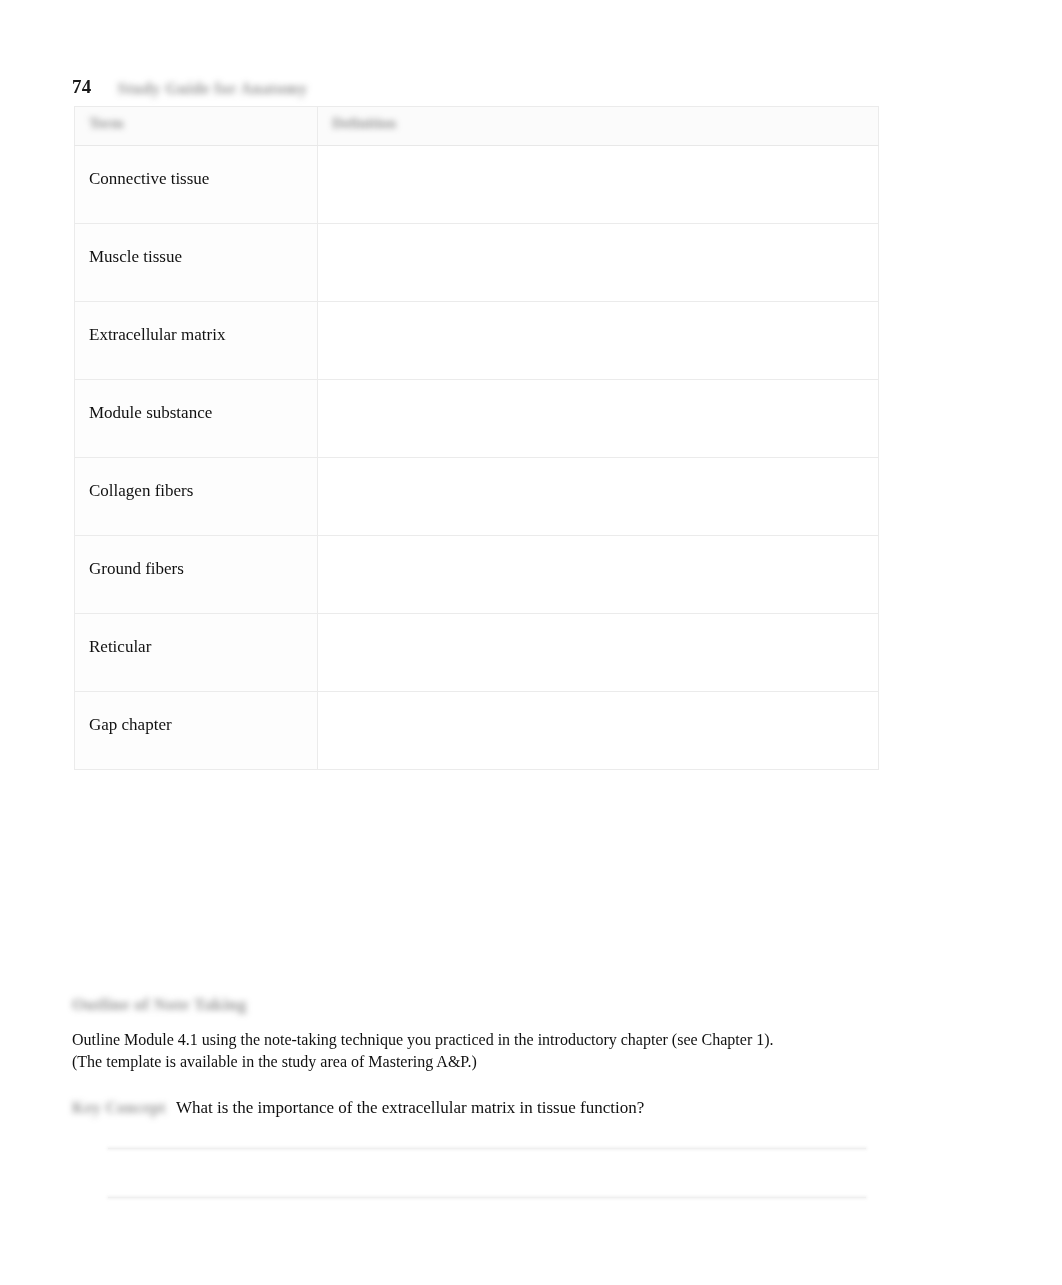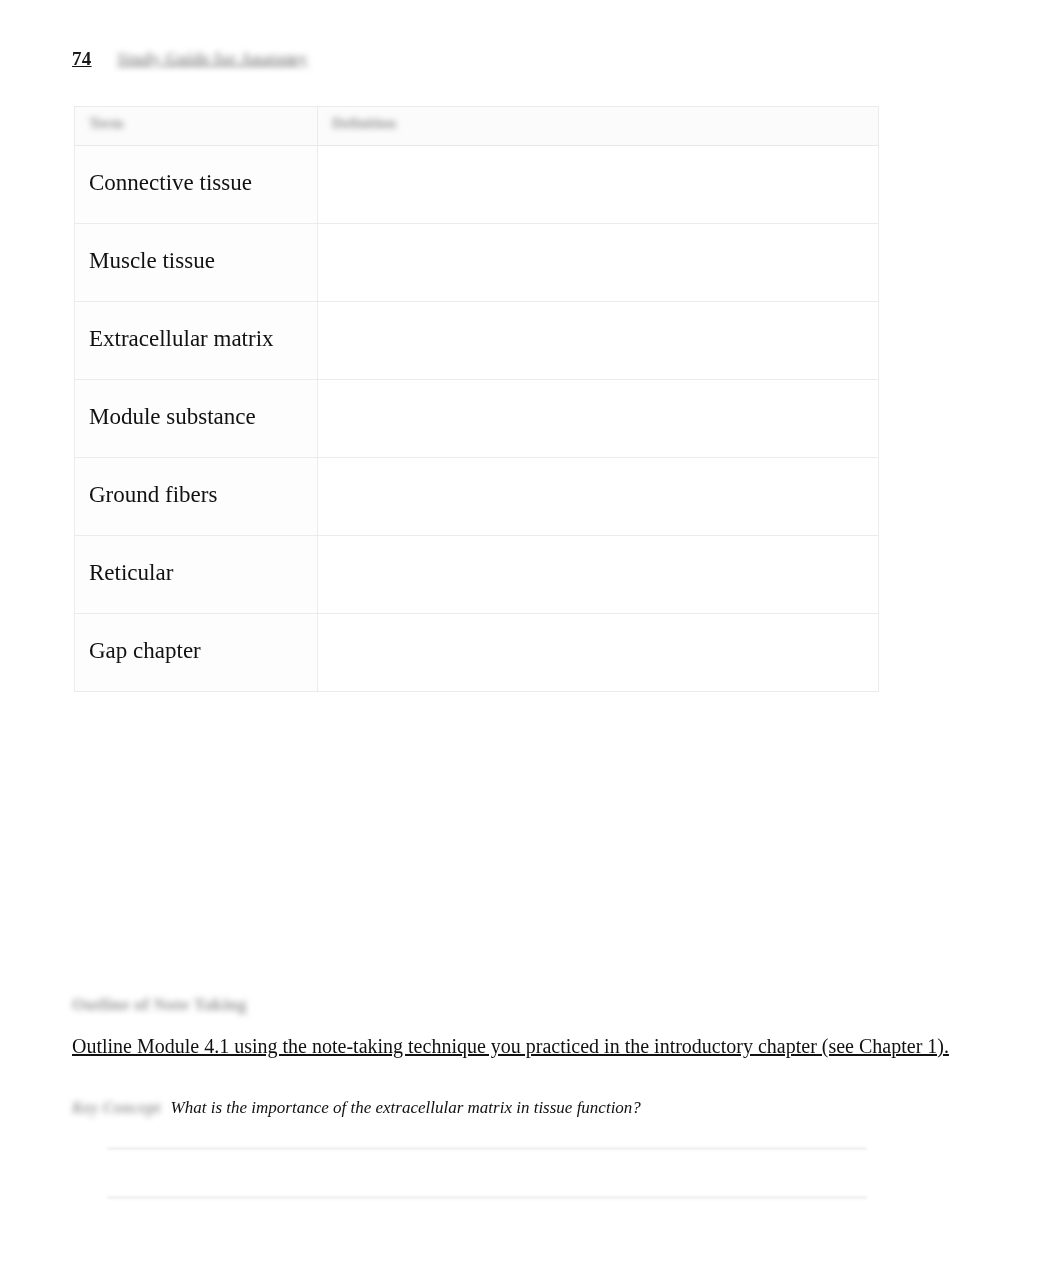--- a/index.html
+++ b/index.html
@@ -13,26 +13,25 @@
     position: relative;
     font-family: "Liberation Serif", "DejaVu Serif", serif;
     color: #111111;
     overflow: hidden;
   }
 
   
   #page-header {
     position: absolute;
     left: 72px;
-    top: 44px;
+    top: 68px;
     height: 30px;
     display: flex;
-    align-items: center;
+    align-items: flex-end;
     gap: 26px;
-    text-decoration: underline;
   }
   #page-number {
     font-size: 19px;
     font-weight: bold;
     color: #1a1a1a;
     letter-spacing: .3px;
   }
   
   .smudge {
     color: rgba(60,60,60,0.55);
@@ -80,21 +79,21 @@
   }
   table.vocab tbody td {
     height: 77px;
     background: #ffffff;
   }
   table.vocab tbody tr td.term {
     background: #fdfdfd;
   }
   .term-inner {
     padding: 23px 0 0 14px;
-    font-size: 23px;
+    font-size: 17px;
     line-height: 1.2;
     white-space: nowrap;
   }
   .def-inner {
     height: 100%;
   }
   
   table.vocab tbody tr { position: relative; }
 
   
@@ -104,39 +103,37 @@
     top: 995px;
     width: 830px;
   }
   #notetaking-heading {
     font-size: 17px;
     font-weight: bold;
     letter-spacing: .4px;
     height: 24px;
   }
   #notetaking-body {
-    margin-top: 16px;
-    font-size: 20px;
+    margin-top: 10px;
+    font-size: 16px;
     line-height: 22px;
-    text-decoration: underline;
   }
   #notetaking-body div { white-space: nowrap; }
 
   
   #keyconcept-section {
     position: absolute;
     left: 70px;
     top: 1098px;
     width: 860px;
   }
   #keyconcept-row {
     display: flex;
     align-items: center;
     gap: 10px;
-    font-style: italic;
   }
   #keyconcept-label {
     font-size: 16px;
     font-weight: bold;
     letter-spacing: .5px;
     padding-left: 2px;
   }
   #keyconcept-question {
     font-size: 17px;
     white-space: nowrap;
@@ -207,20 +204,28 @@
         <tr>
           <td class="term">
             <div class="term-inner">Module substance</div>
           </td>
           <td class="definition">
             <div class="def-inner"></div>
           </td>
         </tr>
         <tr>
           <td class="term">
+            <div class="term-inner">Collagen fibers</div>
+          </td>
+          <td class="definition">
+            <div class="def-inner"></div>
+          </td>
+        </tr>
+        <tr>
+          <td class="term">
             <div class="term-inner">Ground fibers</div>
           </td>
           <td class="definition">
             <div class="def-inner"></div>
           </td>
         </tr>
         <tr>
           <td class="term">
             <div class="term-inner">Reticular</div>
           </td>
@@ -237,20 +242,21 @@
           </td>
         </tr>
       </tbody>
   </table>
 </div>
 
 <div id="notetaking-section">
   <div id="notetaking-heading" class="smudge">Outline of Note Taking</div>
   <div id="notetaking-body">
     <div>Outline Module 4.1 using the note-taking technique you practiced in the introductory chapter (see Chapter 1).</div>
+    <div>(The template is available in the study area of Mastering A&amp;P.)</div>
   </div>
 </div>
 
 <div id="keyconcept-section">
   <div id="keyconcept-row">
     <span id="keyconcept-label" class="smudge">Key Concept</span>
     <span id="keyconcept-question">What is the importance of the extracellular matrix in tissue function?</span>
   </div>
 </div>
 

